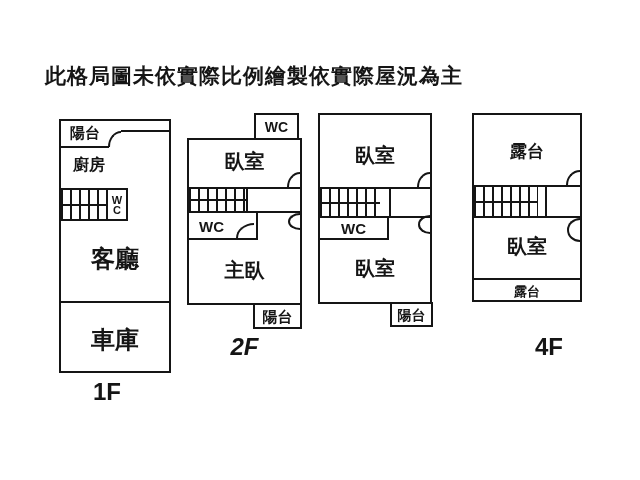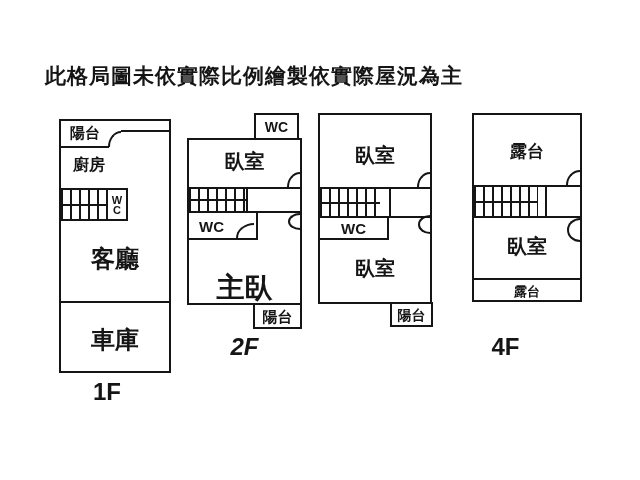--- a/index.html
+++ b/index.html
@@ -90,21 +90,21 @@
     <div class="treads" style="left:0;top:49px;width:57px;height:22px;">
         <div class="mid"></div>
       </div>
     <div class="vline" style="left:57px;top:49px;height:22px;"></div>
     <div class="hline" style="top:71px;left:0;right:0;"></div>
     <div class="wc-room" style="left:0;top:73px;width:69px;height:27px;">
       <div class="lbl" style="left:10px;top:5px;font-size:15px;">WC</div>
       <div class="arc-a" style="right:2px;bottom:0;width:18px;height:15px;"></div>
     </div>
     <div class="arc-half" style="right:0;top:73px;width:12px;height:17px;"></div>
-    <div class="lbl c" style="top:129px;font-size:28px;">主臥</div>
+    <div class="lbl c" style="top:117px;font-size:20px;">主臥</div>
   </div>
   <div class="bump" style="left:253px;top:303px;width:49px;height:26px;font-size:15px;line-height:23px;">
     <span>陽台</span>
   </div>
   <div class="floor-tag" style="left:187px;top:333px;width:115px;font-style:italic;">2F</div>
 
   <div class="plan" style="left:318px;top:113px;width:114px;height:191px;">
     <div class="lbl c" style="top:27px;font-size:20px;">臥室</div>
     <div class="arc-a" style="right:0;top:57px;width:13px;height:15px;"></div>
     <div class="hline" style="top:72px;left:0;right:0;"></div>
@@ -130,15 +130,15 @@
     <div class="treads" style="left:0;top:72px;width:64px;height:29px;">
         <div class="mid"></div>
       </div>
     <div class="vline" style="left:71px;top:72px;height:29px;"></div>
     <div class="hline" style="top:101px;left:0;right:0;"></div>
     <div class="arc-half" style="right:0;top:103px;width:13px;height:24px;"></div>
     <div class="lbl c" style="top:118px;font-size:20px;">臥室</div>
     <div class="hline" style="top:163px;left:0;right:0;"></div>
     <div class="lbl c" style="top:168px;font-size:13px;">露台</div>
   </div>
-  <div class="floor-tag" style="left:448px;top:333px;width:115px;">4F</div>
+  <div class="floor-tag" style="left:448px;top:333px;width:115px;text-align:right;">4F</div>
 
 </div>
 
 </body></html>

